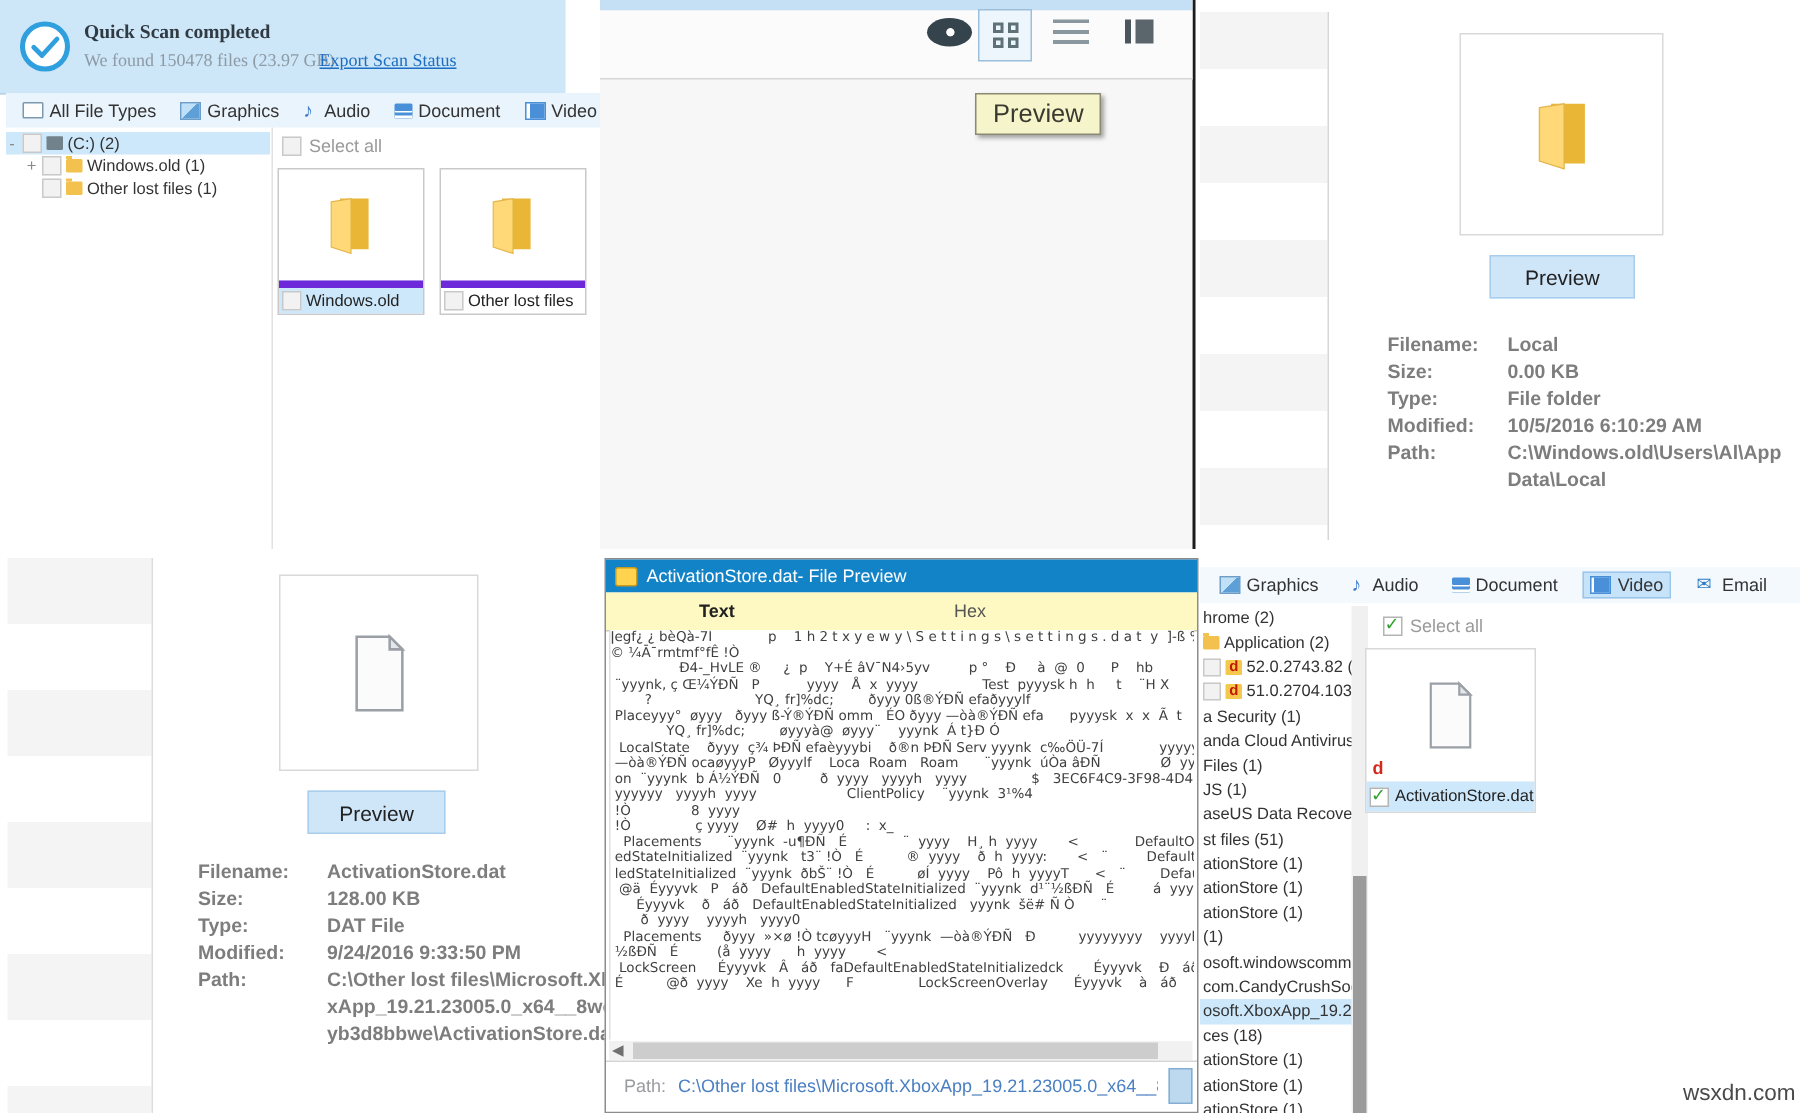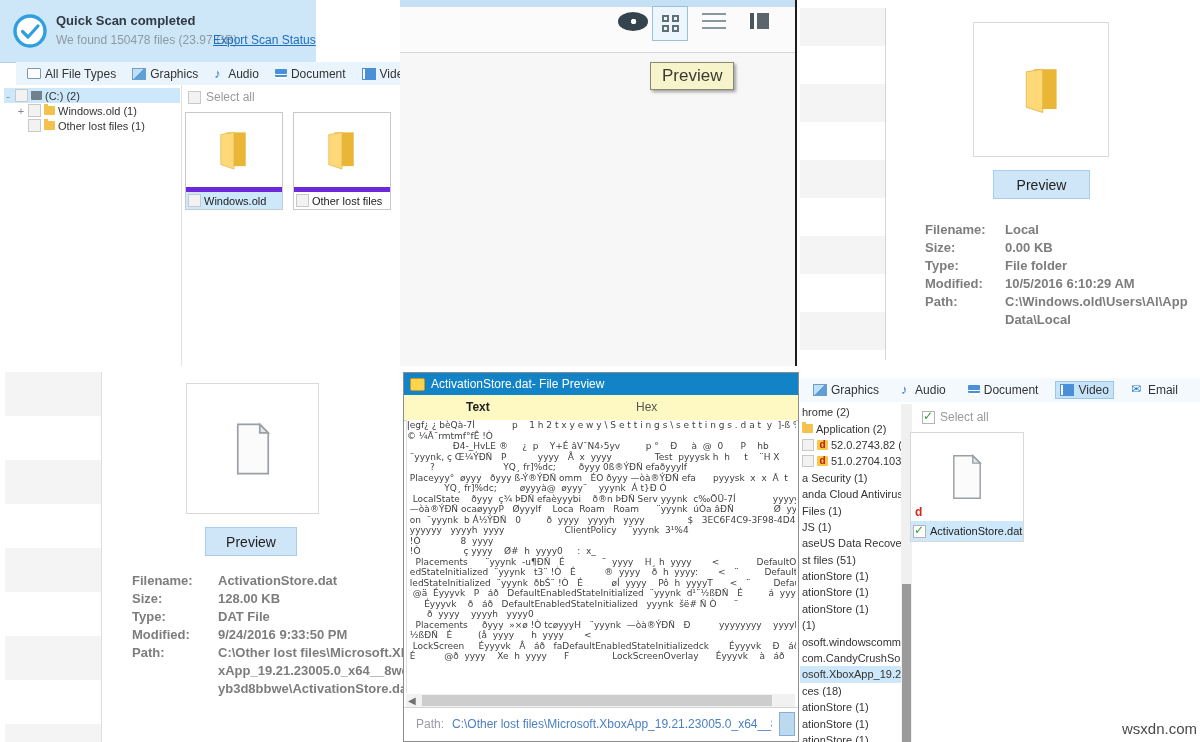--- a/index.html
+++ b/index.html
@@ -17,26 +17,26 @@
   .drow{display:flex;font-size:13px;line-height:18px;color:#7d7d7d;font-weight:bold;}
   .dlab{flex:none;}
   .dval{word-break:break-all;}
   .stripes38{background:repeating-linear-gradient(180deg,#f4f4f4 0 38px,#ffffff 38px 76px);}
   .stripes44{background:repeating-linear-gradient(180deg,#f4f4f4 0 44px,#ffffff 44px 88px);}
 
   
 
   
   .panelA{left:0;top:0;width:400px;height:366px;}
-  .banner{position:absolute;left:0;top:0;width:316px;height:62px;background:#cde6f8;border-bottom:1px solid #b3d2ea;}
+  .banner{position:absolute;left:0;top:0;width:377px;height:62px;background:#cde6f8;border-bottom:1px solid #b3d2ea;font-family:Liberation Serif, serif;}
   .banner .ttl{position:absolute;left:56px;top:13px;font-size:13px;font-weight:bold;color:#303a42;}
   .banner .sub{position:absolute;left:56px;top:33px;font-size:12px;color:#8d9aa5;}
   .banner .lnk{position:absolute;left:213px;top:33px;font-size:12px;color:#1b6ec2;text-decoration:underline;cursor:pointer;}
   .ftbar{position:absolute;display:flex;align-items:center;gap:6px;font-size:12px;color:#333;}
-  .panelA .ftbar{left:16px;top:62px;width:400px;height:23px;background:#eaf4fc;border-bottom:1px solid #ddе8f0;padding-left:6px;overflow:hidden;}
+  .panelA .ftbar{left:4px;top:62px;width:400px;height:23px;background:#eaf4fc;border-bottom:1px solid #ddе8f0;padding-left:6px;overflow:hidden;}
   .ftab{display:flex;align-items:center;gap:4px;padding:2px 5px;white-space:nowrap;cursor:pointer;}
   .ftab.sel-tab{background:#c7e3fa;border:1px solid #9cc6e8;padding:1px 4px;}
   .ftab .ic{display:inline-block;width:12px;height:10px;flex:none;}
   .t-all .ic{width:12px;height:9px;border:1px solid #7d98ad;background:#fdfdfd;border-radius:1px;}
   .t-pic .ic{background:linear-gradient(135deg,#bfe0f6 48%,#5f9fd8 48%);border:1px solid #6d9ec9;}
   .t-audio .ic{width:10px;border:none;color:#3a78c9;font-size:13px;line-height:10px;}
   .t-audio .ic::before{content:"♪";}
   .t-doc .ic{background:#4a90d9;border-radius:1px;box-shadow:inset 0 -2px 0 #fff,inset 0 -4px 0 #4a90d9,inset 0 -5px 0 #fff;}
   .t-video .ic{background:linear-gradient(90deg,#fff 0 2px,#4a90d9 2px);border:1px solid #4a90d9;}
   .t-mail .ic{width:13px;border:none;color:#2f7cc4;font-size:12px;line-height:9px;}

